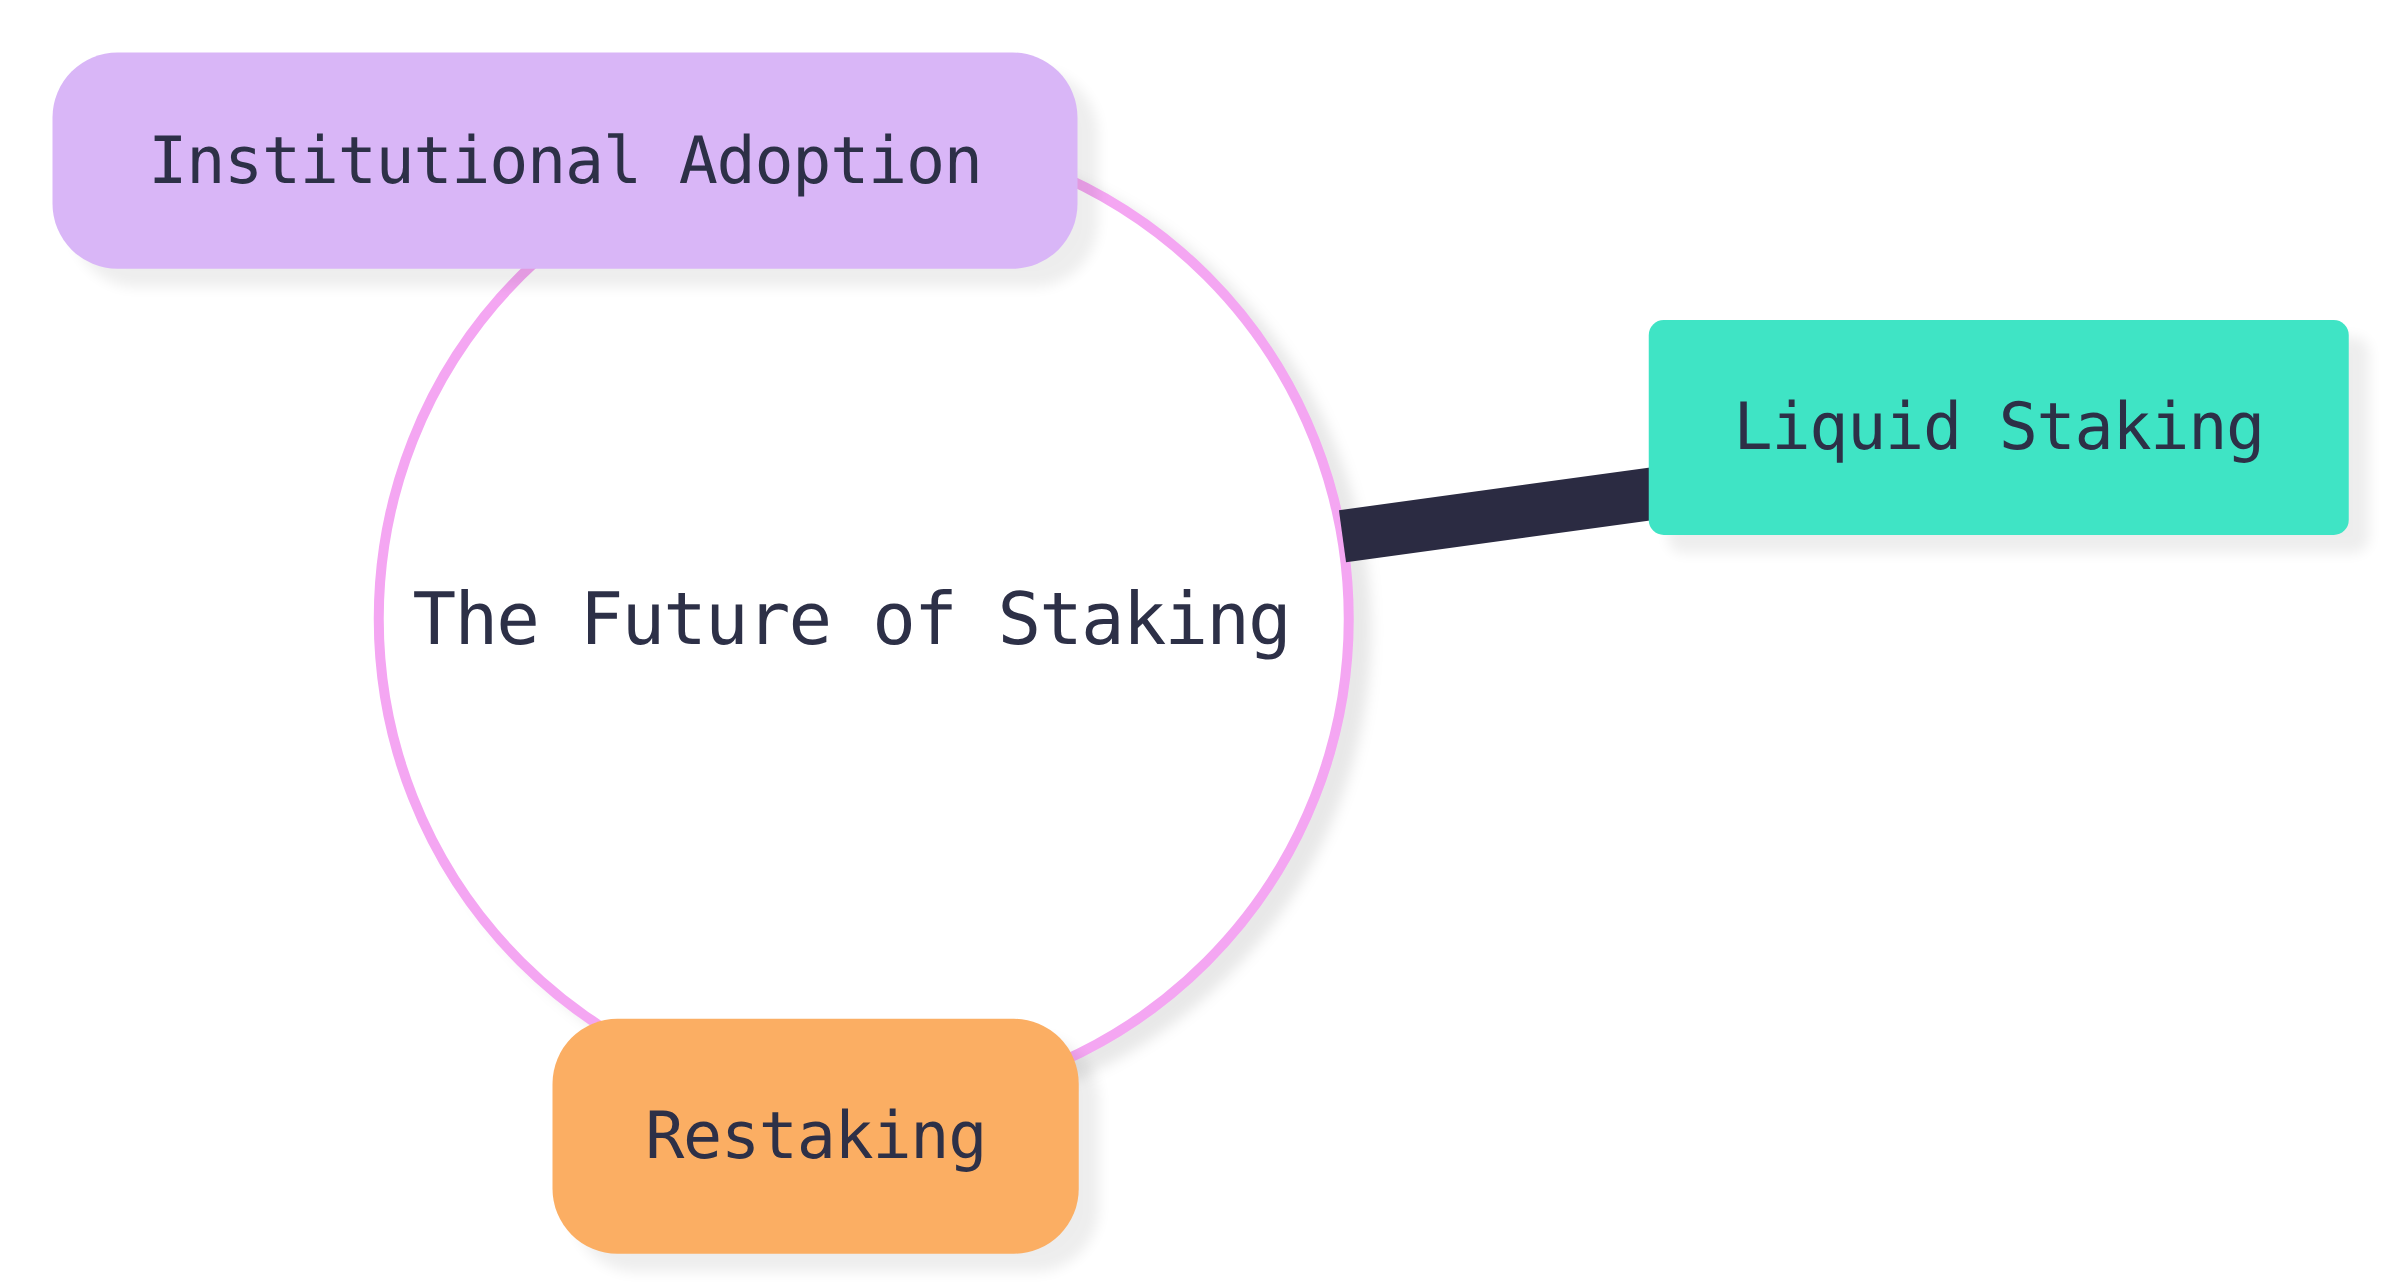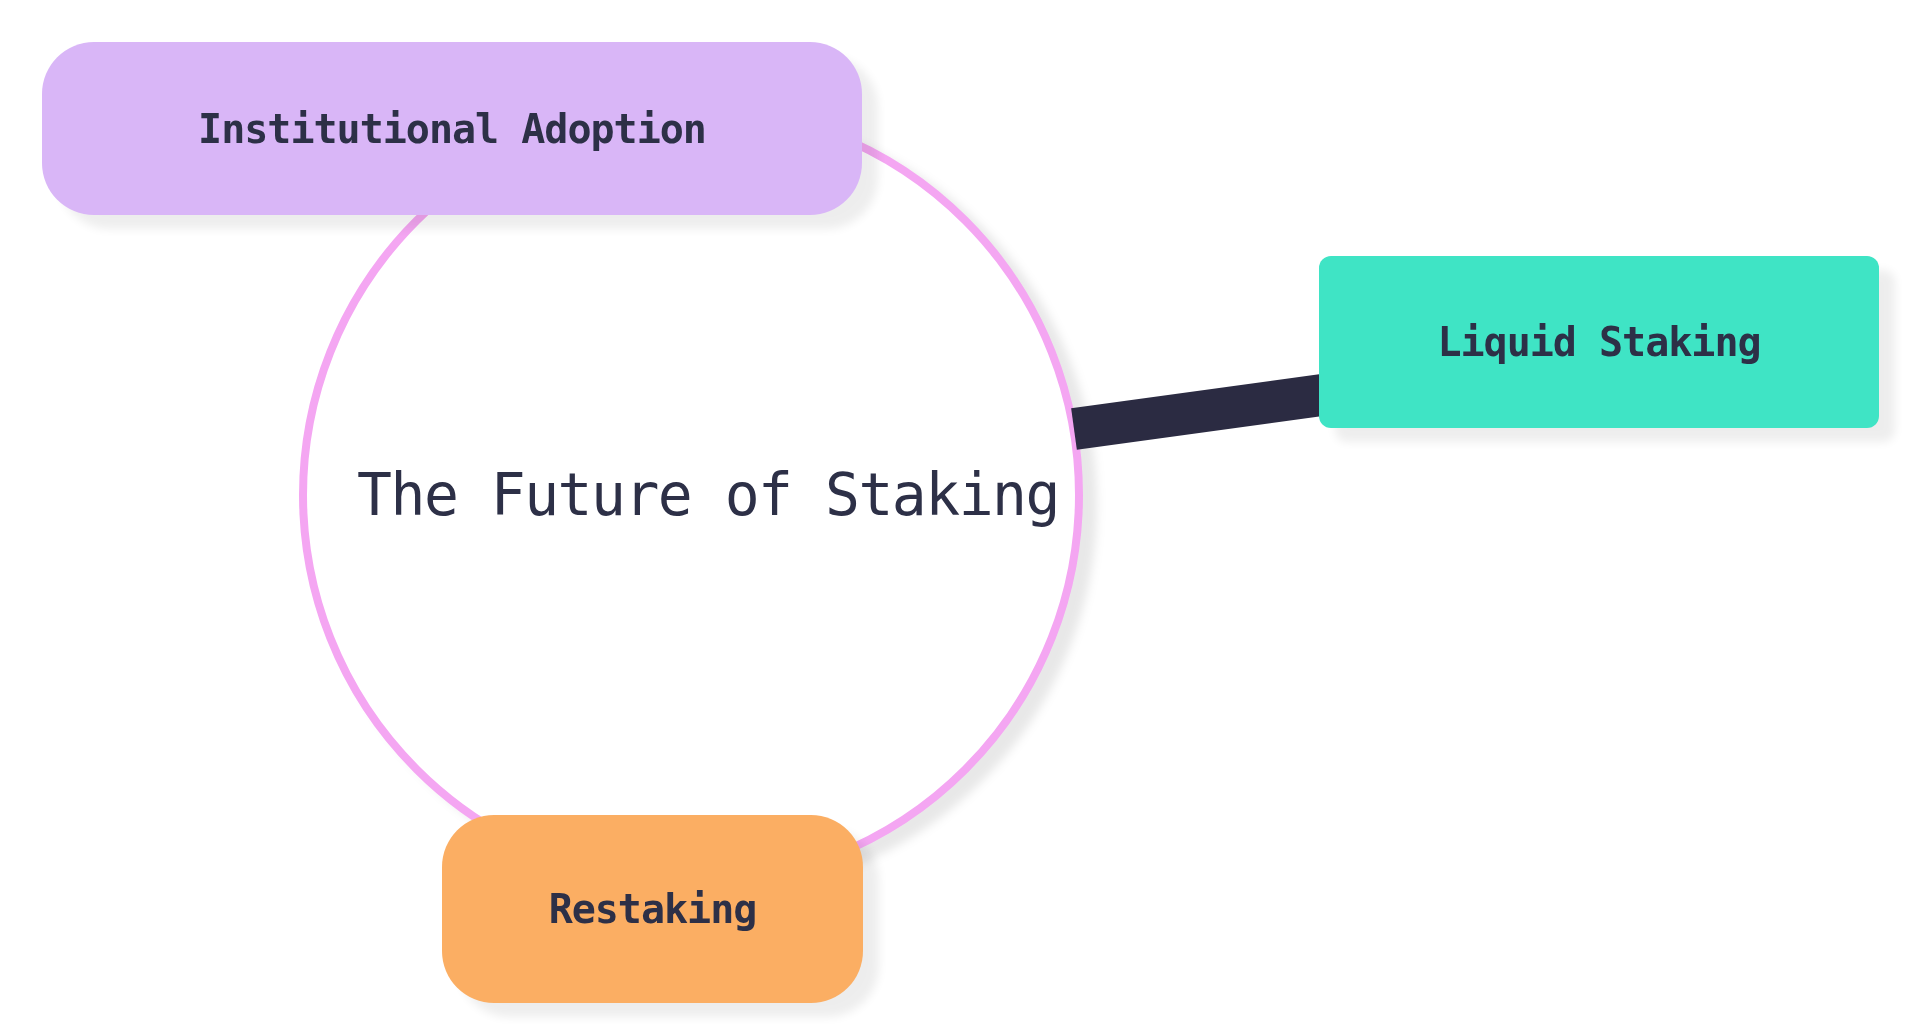--- a/index.html
+++ b/index.html
@@ -31,21 +31,21 @@
     fill: #ffffff;
     stroke-width: 8px;
     filter: drop-shadow(14px 9px 5px rgba(0,0,0,0.09));
   }
   .connector-line {
     stroke-width: 42px;
     stroke-linecap: butt;
   }
   .central-label {
     position: absolute;
-    left: 308px;
+    left: 281px;
     top: 438px;
     width: 800px;
     height: 114px;
     display: flex;
     align-items: center;
     justify-content: center;
     font-size: 58px;
     letter-spacing: -1.5px;
     font-weight: 500;
     color: #2d3047;
@@ -55,23 +55,23 @@
   .node {
     position: absolute;
     border-radius: 52px;
     display: flex;
     align-items: center;
     justify-content: center;
     box-shadow: 16px 14px 10px rgba(0,0,0,0.07);
     cursor: pointer;
   }
   .node .node-label {
-    font-size: 40px;
+    font-size: 52px;
     letter-spacing: -1px;
-    font-weight: 700;
+    font-weight: 400;
     color: #2d3047;
     white-space: nowrap;
   }
   .node-institutional {
     left: 42px;
     top: 42px;
     width: 820px;
     height: 173px;
   }
   .node-liquid {

